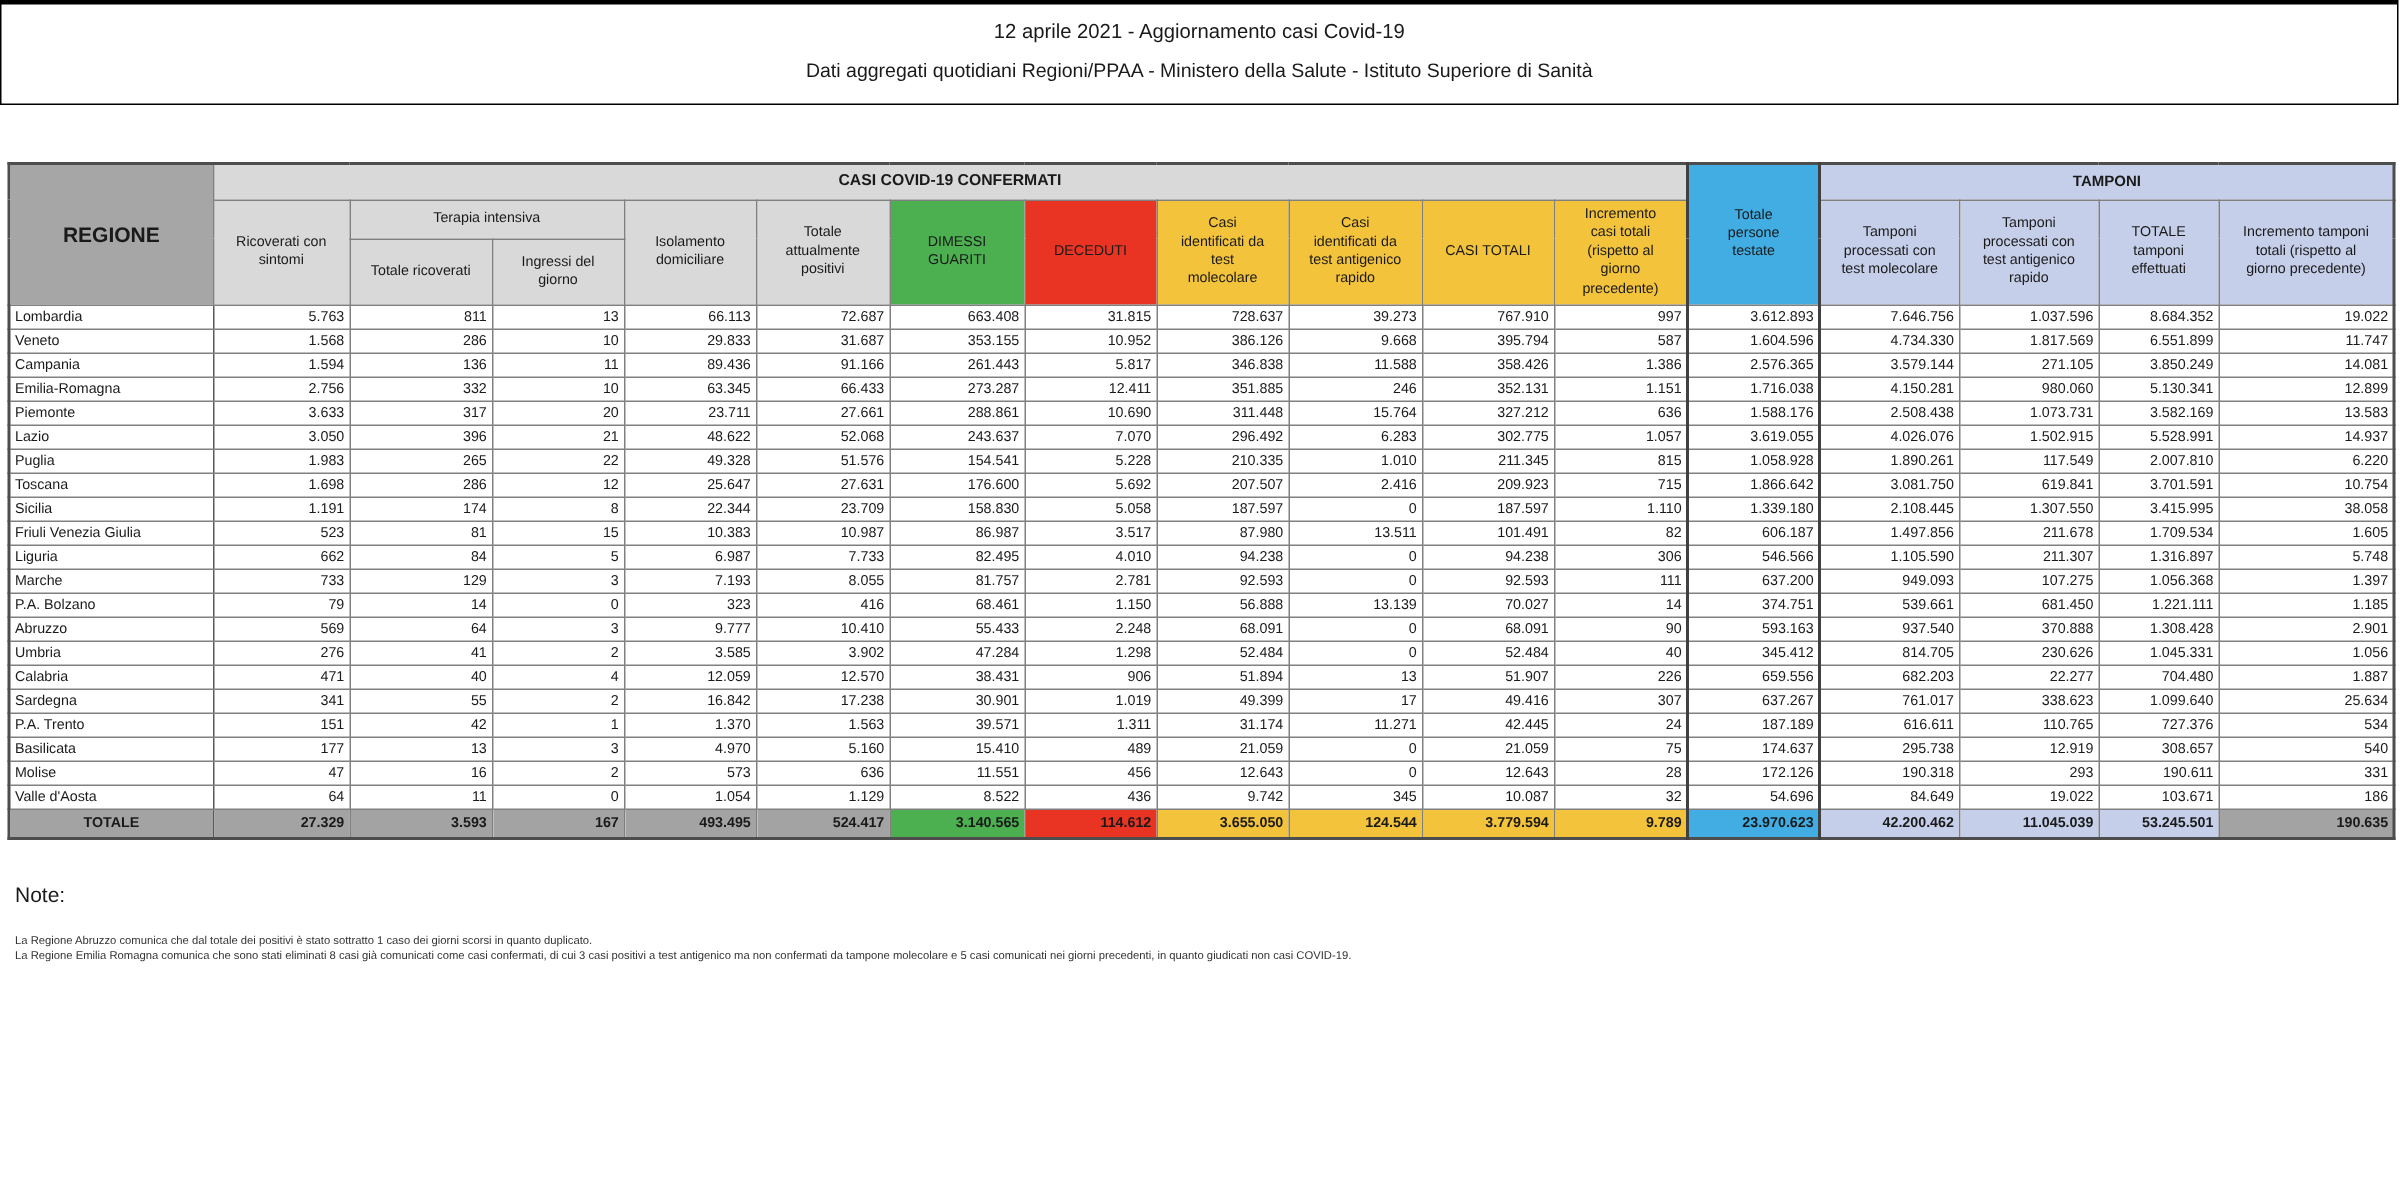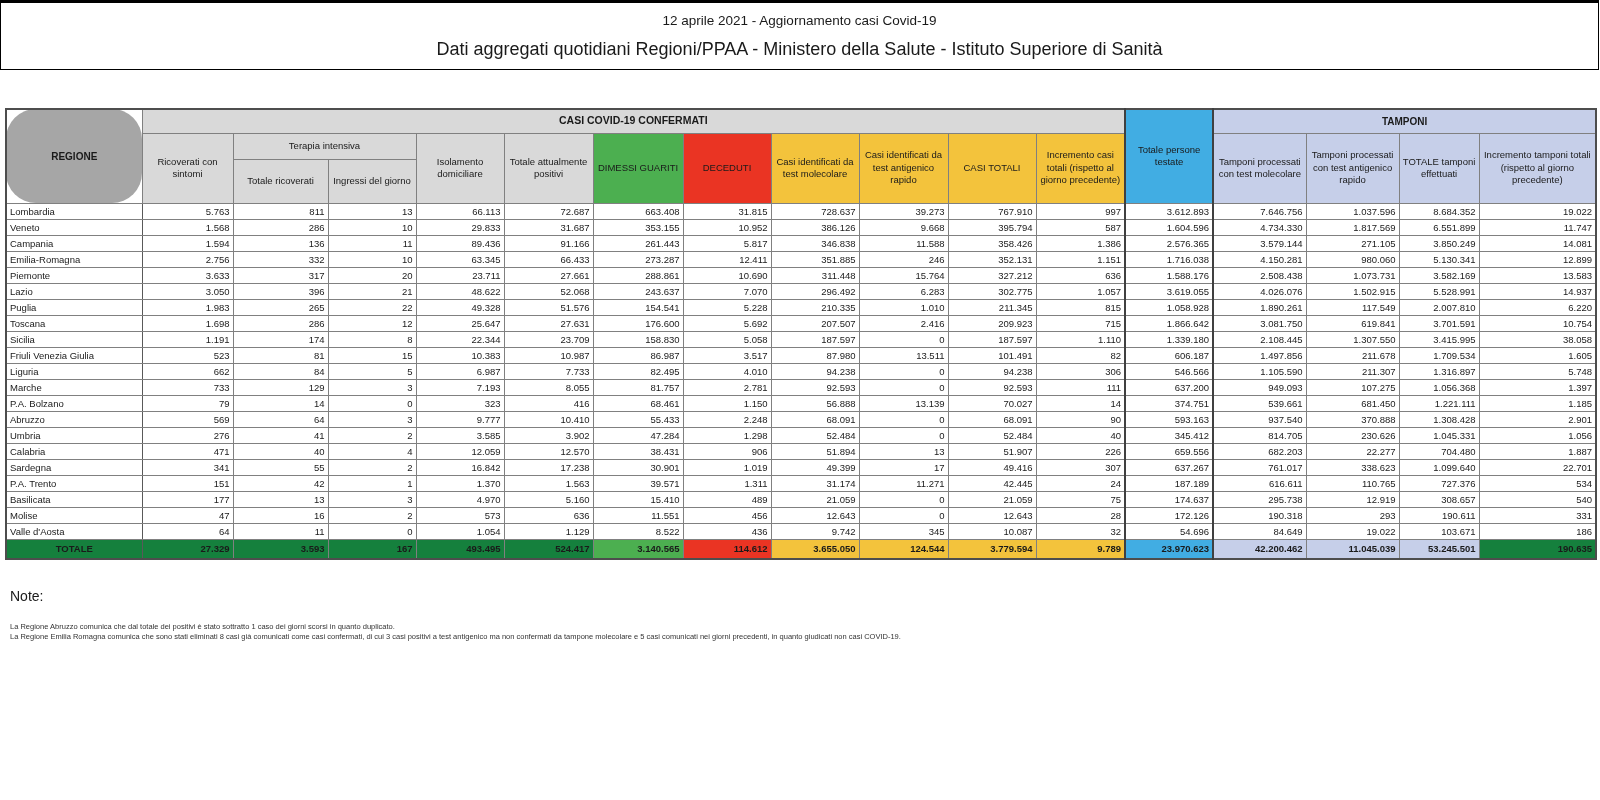--- a/index.html
+++ b/index.html
@@ -6,42 +6,42 @@
   html, body { width: 1600px; height: 800px; background: #ffffff; }
   body { font-family: "Liberation Sans", sans-serif; position: relative; color: #1a1a1a; }
 
   
   .title-box {
     position: absolute; top: 0; left: 0; width: 1599px; height: 70px;
     background: #fff; border: 1px solid #000; border-top: 3px solid #000;
     text-align: center;
   }
   .title-line1 { margin-top: 10px; font-size: 13.5px; }
-  .title-line2 { margin-top: 11px; font-size: 18px; }
+  .title-line2 { margin-top: 11px; font-size: 13px; }
 
   
   table.covid {
     position: absolute; top: 108px; left: 5px; width: 1590px;
     border-collapse: collapse; table-layout: fixed;
   }
   table.covid th, table.covid td {
     border: 1px solid #808080; overflow: hidden; white-space: normal;
   }
   table.covid { border: 2px solid #4d4d4d; }
 
   thead th {
     background: var(--subgray, #d9d9d9);
     font-size: 9.5px; font-weight: normal; text-align: center;
-    vertical-align: middle; padding: 1px 2px; line-height: 1.3;
+    vertical-align: middle; padding: 1px 13px; line-height: 1.3;
   }
   thead tr.group-row th { height: 24px; }
   thead tr.mid-row th.ti-h { height: 26px; }
   th.regione-h {
     background: var(--hdrgray, #a6a6a6);
-    font-weight: bold; font-size: 10px; border-radius: 30px;
+    font-weight: bold; font-size: 14px;
   }
   th.casi-group { font-weight: bold; font-size: 10.5px; }
   th.tamponi-group { background: var(--lav, #c6cfe9); font-weight: bold; font-size: 10px; }
   th.blue-h  { background: var(--blue, #41ade3); }
   th.green-h { background: var(--green, #4caf50); }
   th.red-h   { background: var(--red, #ea3423); }
   th.yellow-h{ background: var(--yellow, #f3c33c); }
   th.lav-h   { background: var(--lav, #c6cfe9); }
   thead tr.bottom-row th { height: 44px; }
 
@@ -51,21 +51,21 @@
   }
   tbody td.num { text-align: right; }
   tbody td.region { text-align: left; }
   tbody td:first-child { border-right-color: #595959; }
   tbody td:nth-child(13), thead th.blue-h {
     border-left: 2px solid #404040; border-right: 2px solid #404040;
   }
 
   tr.total-row td { font-weight: bold; height: 20px; border-top: 1px solid #333; font-size: 9.5px; }
   tr.total-row td.region { text-align: center; }
-  td.bg-gray   { background: #15803d; }
+  td.bg-gray   { background: #a3a3a3; }
   td.bg-green  { background: var(--green, #4caf50); }
   td.bg-red    { background: var(--red, #ea3423); }
   td.bg-yellow { background: var(--yellow, #f3c33c); }
   td.bg-blue   { background: var(--blue, #41ade3); padding-left: 28px; }
   td.bg-lav    { background: var(--lav, #c6cfe9); }
 
   
   .notes { position: absolute; left: 10px; top: 588px; }
   .notes-title { font-size: 14px; margin-bottom: 18px; }
   .note-line { font-size: 7.5px; line-height: 1.35; color: #333; }
@@ -441,21 +441,21 @@
         <td class="num">30.901</td>
         <td class="num">1.019</td>
         <td class="num">49.399</td>
         <td class="num">17</td>
         <td class="num">49.416</td>
         <td class="num">307</td>
         <td class="num">637.267</td>
         <td class="num">761.017</td>
         <td class="num">338.623</td>
         <td class="num">1.099.640</td>
-        <td class="num">22.701</td>
+        <td class="num">25.634</td>
       </tr>
       <tr>
         <td class="region">P.A. Trento</td>
         <td class="num">151</td>
         <td class="num">42</td>
         <td class="num">1</td>
         <td class="num">1.370</td>
         <td class="num">1.563</td>
         <td class="num">39.571</td>
         <td class="num">1.311</td>

